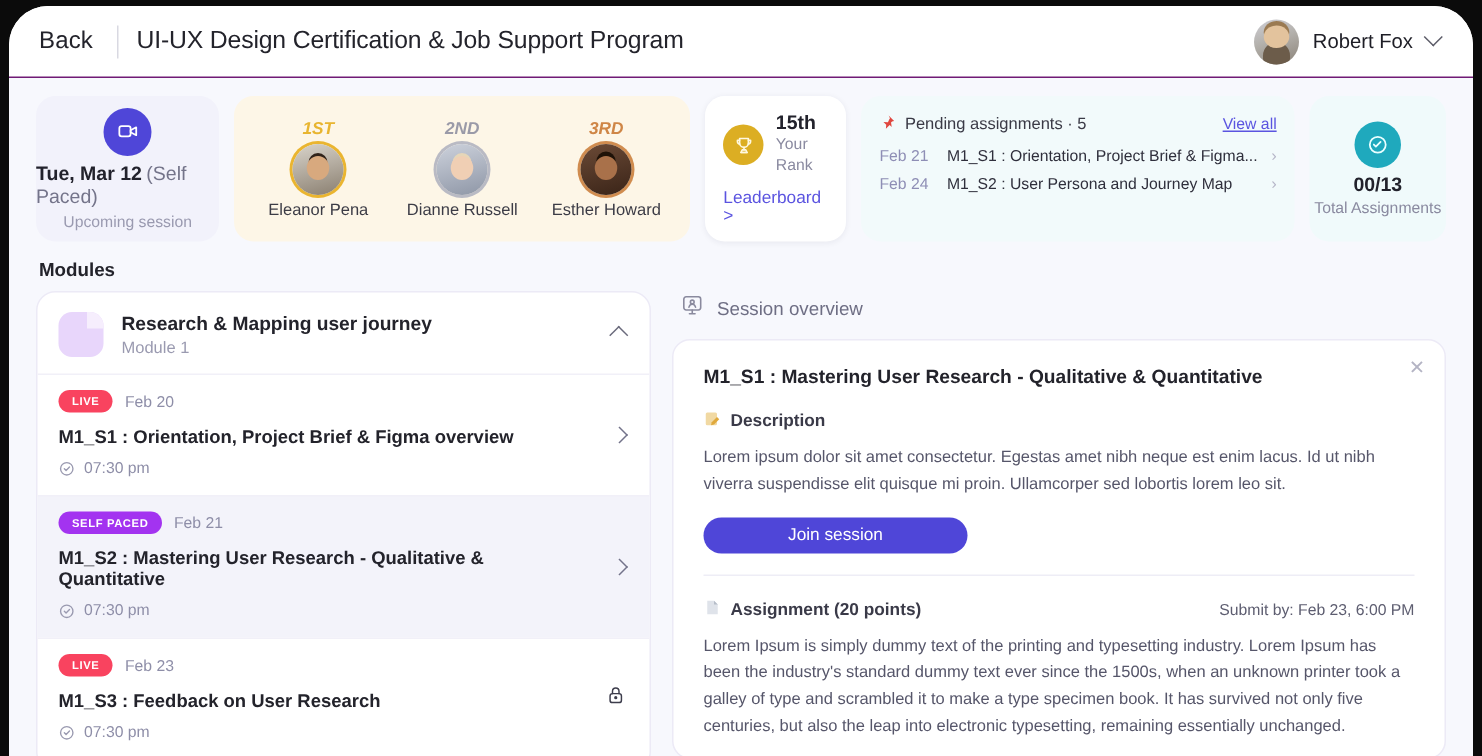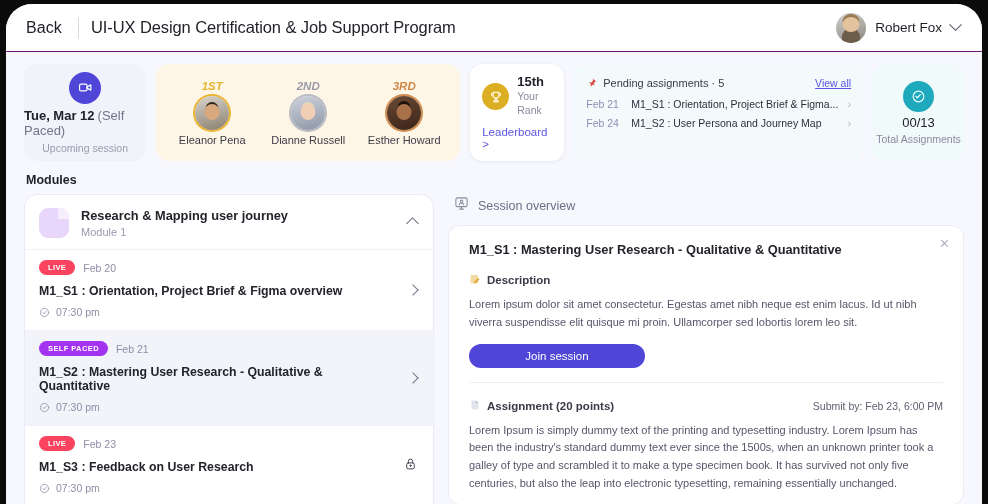--- a/index.html
+++ b/index.html
@@ -217,21 +217,21 @@
     width: 122px;
     background: #f0fafb;
     display:flex; flex-direction:column;
     align-items:center; justify-content:center; gap: 3px;
   }
   .total-circle {
     width: 31px; height:31px; border-radius:50%;
     background: #1fa9bd;
     display:flex; align-items:center; justify-content:center;
   }
-  .total-num { font-size: 13px; font-weight:normal; color:#22222c; }
+  .total-num { font-size: 13px; font-weight:bold; color:#22222c; }
   .total-cap { font-size: 10.5px; color:#8a8aa0; }
 
   
   .mod-label {
     font-size: 12.5px; font-weight: bold;
     color: #23232b;
     margin: 12px 0 7px 2px;
   }
   .panes { display:flex; gap: 14px; height: 320px; }
 

